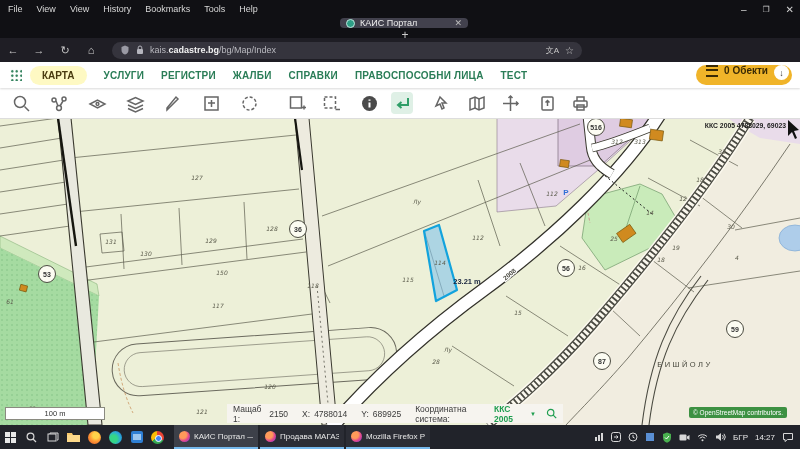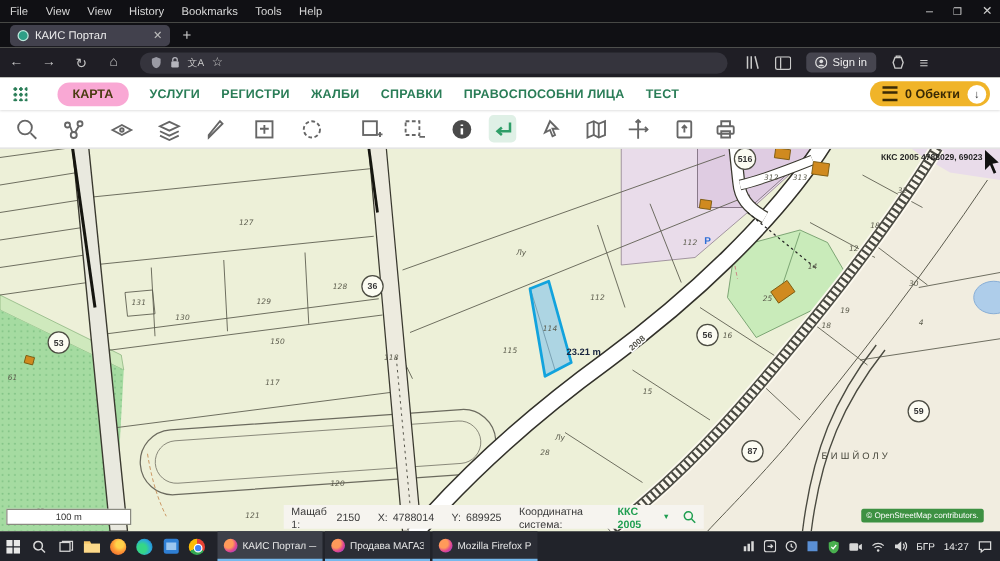--- a/index.html
+++ b/index.html
@@ -5,21 +5,21 @@
   html,body{margin:0;padding:0;background:#000;}
   #screen{position:relative;width:800px;height:449px;overflow:hidden;
     font-family:"Liberation Sans",sans-serif;background:#edf0d8;}
 
   
   #menubar{position:absolute;left:0;top:0;width:800px;height:18px;background:#101014;
     display:flex;align-items:center;color:#d8d8d8;font-size:9px;gap:14px;padding-left:8px;box-sizing:border-box;}
   #menubar-items{display:flex;gap:14px;}
   #menubar-items span{cursor:default;}
   #win-controls{position:absolute;right:6px;top:0;height:18px;display:flex;gap:16px;align-items:center;color:#cfcfcf;font-size:10px;}
-  #tabbar{position:absolute;left:0;top:18px;width:800px;height:20px;background:#101014;display:flex;align-items:center;}
+  #tabbar{position:absolute;left:0;top:18px;width:800px;height:20px;background:#101014;display:flex;align-items:center;flex-direction:column;}
   .tab{margin-left:8px;width:128px;height:17px;background:#42414d;border-radius:4px;display:flex;align-items:center;
     padding:0 6px;box-sizing:border-box;color:#eee;font-size:9px;gap:5px;}
   .tab .fav{width:9px;height:9px;border-radius:50%;background:#2e9e86;border:1px solid #bfe8dd;box-sizing:border-box;}
   .tab .ttl{flex:1;white-space:nowrap;overflow:hidden;}
   .tab .cls{color:#bbb;font-size:9px;}
   .newtab{color:#ccc;font-size:12px;margin-left:10px;}
   #private-zone{position:absolute;right:8px;top:18px;height:20px;display:flex;align-items:center;gap:7px;color:#eee;font-size:9px;}
   #private-zone .chev{color:#bbb;font-size:8px;}
   .pbadge{width:11px;height:11px;border-radius:50%;background:#9059ff;display:inline-block;position:relative;}
   .pbadge:after{content:"";position:absolute;left:2px;top:4px;width:7px;height:3px;background:#fff;border-radius:2px;}
@@ -35,23 +35,23 @@
     padding:0 7px;color:#eee;font-size:9px;}
   .gl{font-size:10px;color:#c9c9c9;}
 
   
   #siteheader{position:absolute;left:0;top:62px;width:800px;height:26px;background:#fff;display:flex;align-items:center;
     box-shadow:0 1px 2px rgba(0,0,0,.15);z-index:5;}
   #grid-dots{width:12px;height:12px;margin:0 8px 0 10px;
     background-image:radial-gradient(#2a7d57 1.2px,transparent 1.3px);background-size:4.5px 4.5px;}
   #site-nav{display:flex;align-items:center;gap:17px;}
   .nav-link{color:#2a7d57;font-weight:bold;font-size:10px;letter-spacing:.2px;}
-  .nav-pill{background:#f9a8d4;color:#4a3b10;font-weight:bold;font-size:10px;border-radius:11px;padding:4px 12px;margin-left:16px;}
+  .nav-pill{background:#fef9c3;color:#4a3b10;font-weight:bold;font-size:10px;border-radius:11px;padding:4px 12px;}
   #objects-pill{position:absolute;right:8px;top:3px;height:20px;background:#f0b429;border-radius:12px;display:flex;
-    align-items:center;gap:6px;padding:0 3px 0 10px;}
+    align-items:flex-start;gap:6px;padding:0 3px 0 10px;}
   .ham{width:12px;height:8px;border-top:2px solid #3a2a05;border-bottom:2px solid #3a2a05;position:relative;}
   .ham:after{content:"";position:absolute;left:0;top:2px;width:12px;height:2px;background:#3a2a05;}
   #objects-label{font-size:10px;font-weight:bold;color:#3a2a05;}
   #objects-circle{width:15px;height:15px;border-radius:50%;background:#fff;color:#333;font-size:9px;
     display:flex;align-items:center;justify-content:center;}
 
   
   #maptoolbar{position:absolute;left:0;top:88px;width:800px;height:30px;background:#fff;border-bottom:1px solid #ddd;z-index:4;}
   .tool{position:absolute;top:4px;width:22px;height:22px;display:flex;align-items:center;justify-content:center;border-radius:4px;}
   .tool svg{stroke:#666;fill:none;stroke-width:1.5;}
@@ -140,44 +140,23 @@
     <span class="navg">↻</span>
     <span class="navg">⌂</span>
     <div id="url-pill">
       <svg width="10" height="10" viewBox="0 0 10 10">
         <path d="M5 .5 8.5 2v3C8.5 7.5 7 9 5 9.6 3 9 1.5 7.5 1.5 5V2Z" fill="#9a9aa4"></path>
         </svg>
       <svg width="8" height="10" viewBox="0 0 8 10">
         <rect x="1" y="4" width="6" height="5" rx="1" fill="#b5b5bd"></rect>
           <path d="M2.2 4V2.8a1.8 1.8 0 0 1 3.6 0V4" stroke="#b5b5bd" fill="none"></path>
         </svg>
+      <span id="url-text"><span>kais.</span><span class="dom">cadastre.bg</span><span>/bg/Map/Index</span></span>
       <span style="font-size:8px;color:#c9c9c9">文A</span>
       <span class="gl">☆</span>
-    </div>
-    <div id="urlbar-right">
-      <svg width="12" height="12" viewBox="0 0 12 12">
-        <path d="M2 1v10M5 1v10M8 1l2.5 10" stroke="#c9c9c9" stroke-width="1.2" fill="none"></path>
-        </svg>
-      <svg width="13" height="11" viewBox="0 0 13 11">
-        <rect x=".5" y=".5" width="12" height="10" rx="1.5" fill="none" stroke="#c9c9c9"></rect>
-          <line x1="4.5" y1="1" x2="4.5" y2="10" stroke="#c9c9c9"></line>
-        </svg>
-      <div id="signin-btn">
-        <svg width="10" height="10" viewBox="0 0 10 10">
-          <circle cx="5" cy="5" r="4.4" fill="none" stroke="#ddd"></circle>
-            <circle cx="5" cy="4" r="1.5" fill="#ddd"></circle>
-            <path d="M2.3 8a3.2 3.2 0 0 1 5.4 0" fill="#ddd"></path>
-          </svg>
-        <span>Sign in</span>
-      </div>
-      <svg width="11" height="12" viewBox="0 0 11 12">
-        <path d="M3 2h5l1.5 4L8 10.5H3L1.5 6Z" fill="none" stroke="#c9c9c9" stroke-width="1.1"></path>
-          <path d="M4 2V.8h3V2" stroke="#c9c9c9" fill="none"></path>
-        </svg>
-      <span class="gl" style="font-size:12px">≡</span>
     </div>
   </div>
 
   <div id="siteheader">
     <div id="grid-dots"></div>
     <div id="site-nav">
         <span class="nav-pill">КАРТА</span>
         <span class="nav-link">УСЛУГИ</span>
         <span class="nav-link">РЕГИСТРИ</span>
         <span class="nav-link">ЖАЛБИ</span>

